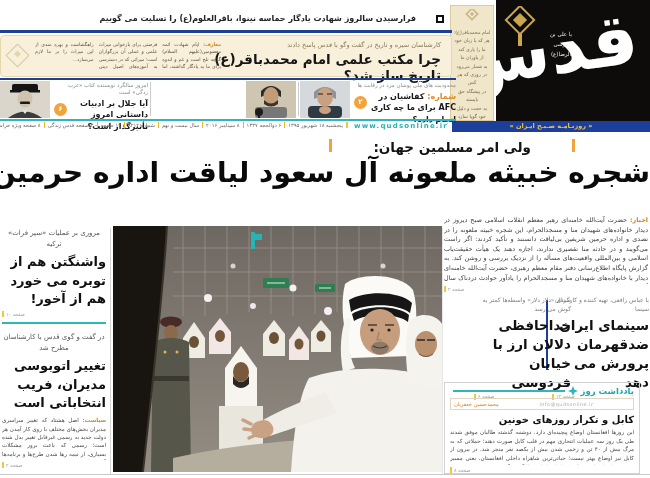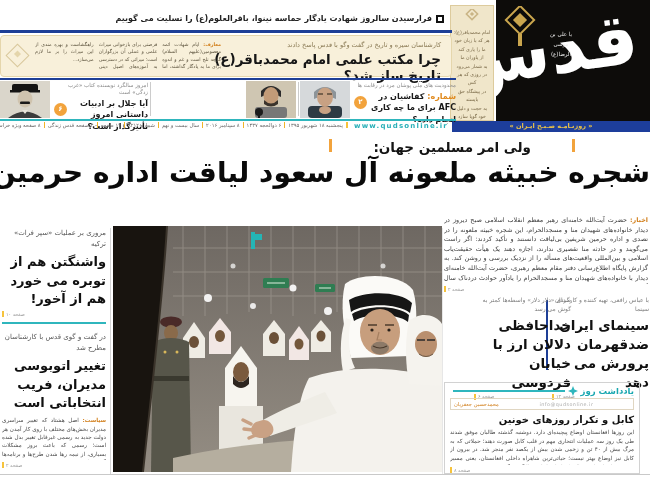--- a/index.html
+++ b/index.html
@@ -18,21 +18,21 @@
              box-sizing:border-box;text-align:center;padding:2px;}
   .q-lines{font-size:4.8px;color:#7a6a48;line-height:1.75;white-space:pre-line;margin-top:2px;}
   .q-src{font-size:4.2px;color:#9a8a64;margin-top:2px;}
   .blue-strip{left:452px;top:121px;width:198px;height:11px;background:#1d3e9b;color:#e8c24a;
               font-size:6.5px;line-height:11px;text-align:center;font-weight:bold;}
   .site-url{left:352px;top:122px;width:96px;color:#2ab0b8;font-size:7px;letter-spacing:1.2px;
             direction:ltr;text-align:right;font-weight:bold;}
 
   
   .top-notice{top:14px;right:206px;font-size:8px;color:#222;font-weight:bold;display:flex;
-              align-items:center;gap:4px;}
+              align-items:center;gap:20px;}
   .qicon{display:inline-block;width:8px;height:8px;background:#111;position:relative;flex:none;}
   .qicon::after{content:"";position:absolute;left:2px;top:2px;width:4px;height:4px;background:#fff;}
   .blue-rule{left:0;top:30px;width:452px;height:2.5px;background:#1e3f96;}
   .feature-box{left:0;top:35px;width:452px;height:42px;background:#f8f0da;border:1px solid #e5d6ac;
                border-radius:4px;box-sizing:border-box;padding-left:12px;}
   .fb-kicker{position:absolute;top:5px;right:10px;font-size:6.5px;color:#8a7a55;}
   .fb-headline{position:absolute;top:15px;right:10px;font-size:13.5px;font-weight:bold;color:#161616;width:228px;text-align:right;}
   .fb-side{position:absolute;left:34px;top:5px;width:186px;height:33px;overflow:hidden;font-size:4.8px;
            color:#5f5640;text-align:justify;line-height:1.55;column-count:3;column-gap:5px;}
   .fb-tag{color:#d2801e;font-weight:bold;}
@@ -87,21 +87,21 @@
                padding:0 3px;gap:4px;}
   .note-email{flex:1;font-size:4.8px;color:#aaa;direction:ltr;text-align:center;letter-spacing:.5px;}
   .note-name{font-size:5.2px;color:#d2801e;flex:none;}
   .note-head{font-size:10px;font-weight:bold;color:#111;text-align:right;margin-top:4px;}
   .note-body{font-size:5.6px;line-height:1.55;color:#4a4a4a;text-align:justify;margin-top:3px;
              max-height:37px;overflow:hidden;}
 
   
   .vline{top:228px;width:1px;height:246px;background:#d5d5d5;}
   .lstory{left:2px;width:104px;text-align:right;}
-  .l-kicker{font-size:7px;color:#555;line-height:1.55;}
+  .l-kicker{font-size:7px;color:#555;line-height:1.55;text-align:center;}
   .l-head{font-size:13px;font-weight:bold;color:#101010;line-height:1.45;margin-top:3px;}
   .l-rule{width:104px;height:2px;background:#2fb6bd;margin-top:5px;}
   .l-body{font-size:5.6px;line-height:1.5;color:#4a4a4a;text-align:justify;margin-top:3px;
           max-height:44px;overflow:hidden;}
   .l-tag{color:#d2801e;font-weight:bold;}
 
   .photo{left:113px;top:226px;width:329px;height:246px;}
   .bottom-rule{left:0;top:474px;width:650px;height:1px;background:#c9c9c9;}
 </style>
 </head>

